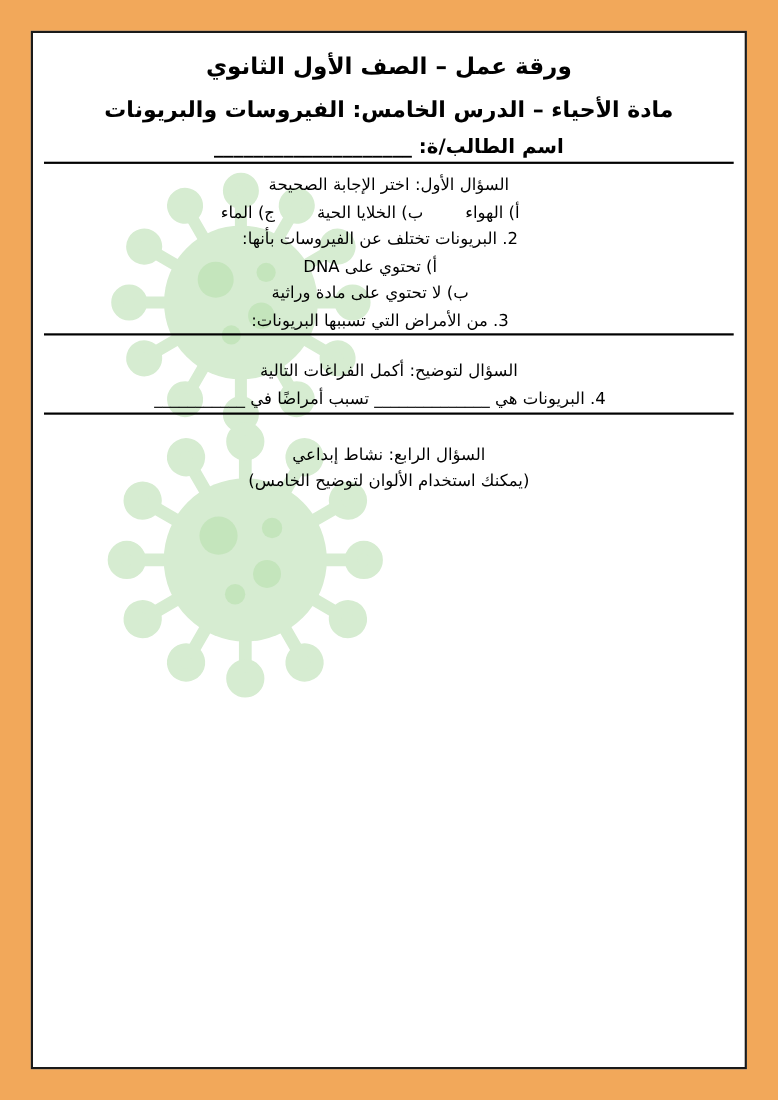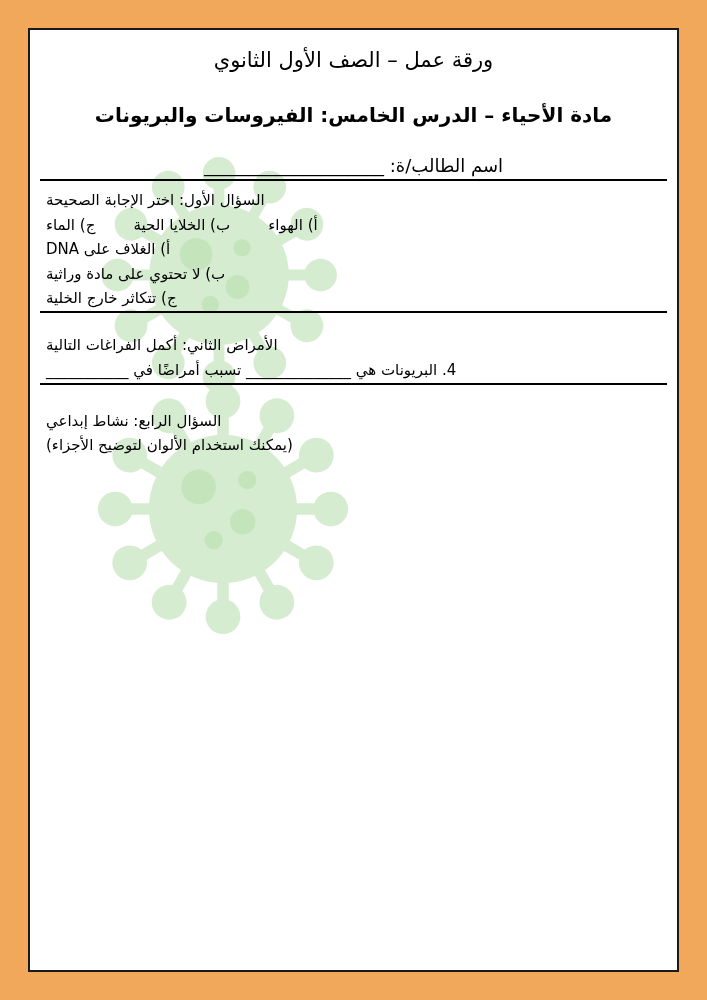--- a/index.html
+++ b/index.html
@@ -27,39 +27,39 @@
     z-index: 0;
     overflow: hidden;
     pointer-events: none;
   }
   .virus { position: absolute; }
   .v1 { left: 58px; top: 114px; width: 262px; height: 262px; }
   .v2 { left: 54px; top: 340px; width: 278px; height: 278px; }
   .inner { position: relative; z-index: 1; }
 
   header { text-align: center; padding: 16px 14px 0 14px; }
-  .h-line1 { font-size: 21px; font-weight: 400; line-height: 28px; margin-bottom: 28px; }
-  .h-line2 { font-size: 20px; font-weight: 700; line-height: 27px; margin-bottom: 24px; }
-  .h-line3 { font-size: 18px; font-weight: 400; line-height: 26px; }
+  .h-line1 { font-size: 21px; font-weight: 700; line-height: 28px; margin-bottom: 12px; }
+  .h-line2 { font-size: 20px; font-weight: 700; line-height: 27px; margin-bottom: 8px; }
+  .h-line3 { font-size: 18px; font-weight: 700; line-height: 26px; }
 
   hr.rule {
     border: 0;
     border-top: 2px solid #000;
     margin: 0 10px;
   }
   .rule-1 { margin-top: 32px; }
   .rule-2 { margin-top: 14px; }
   .rule-3 { margin-top: 18px; }
 
   section { padding: 7px 16px 0 16px; }
   .line {
     font-size: 15px;
     line-height: 24.5px;
     white-space: pre-wrap;
-    text-align: left;
+    text-align: center;
   }
   .sec-title { padding-right: 0; }
   .q-line   { padding-right: 16px; }
   .opt-line { padding-right: 34px; }
   .sec2 { padding-top: 20px; }
   .sec2 .line { line-height: 25px; }
   .sec4 { padding-top: 24px; }
   .sec4 .line { line-height: 24px; }
 </style>
 </head>
@@ -142,34 +142,35 @@
         <div class="h-line1">ورقة عمل – الصف الأول الثانوي</div>
         <div class="h-line2">مادة الأحياء – الدرس الخامس: الفيروسات والبريونات</div>
         <div class="h-line3">اسم الطالب/ة: ____________________</div>
       </header>
 
       <hr class="rule rule-1">
 
       <section class="sec1">
         <div class="line sec-title">السؤال الأول: اختر الإجابة الصحيحة</div>
         <div class="line opt-line">أ) الهواء        ب) الخلايا الحية        ج) الماء</div>
-        <div class="line opt-line">أ) الغلاف على DNA</div>
+        <div class="line q-line">2. البريونات تختلف عن الفيروسات بأنها:</div>
+        <div class="line opt-line">أ) تحتوي على DNA</div>
         <div class="line opt-line">ب) لا تحتوي على مادة وراثية</div>
-        <div class="line opt-line">ج) تتكاثر خارج الخلية</div>
+        <div class="line q-line">3. من الأمراض التي تسببها البريونات:</div>
       </section>
 
       <hr class="rule rule-2">
 
       <section class="sec2">
-        <div class="line sec-title">الأمراض الثاني: أكمل الفراغات التالية</div>
+        <div class="line sec-title">السؤال لتوضيح: أكمل الفراغات التالية</div>
         <div class="line q-line">4. البريونات هي ______________ تسبب أمراضًا في ___________</div>
       </section>
 
       <hr class="rule rule-3">
 
       <section class="sec4">
         <div class="line sec-title">السؤال الرابع: نشاط إبداعي</div>
-        <div class="line">(يمكنك استخدام الألوان لتوضيح الأجزاء)</div>
+        <div class="line">(يمكنك استخدام الألوان لتوضيح الخامس)</div>
       </section>
     </div>
 
   </div>
 </div>
 
 </body></html>

